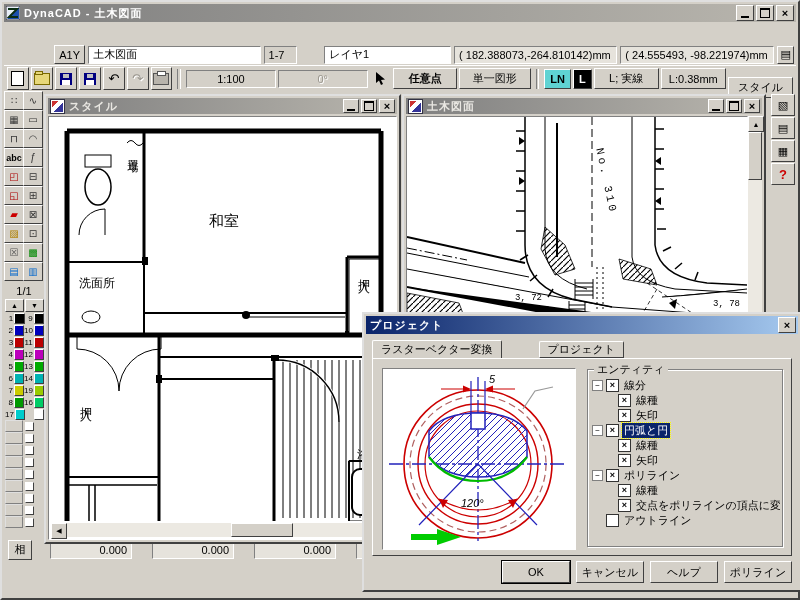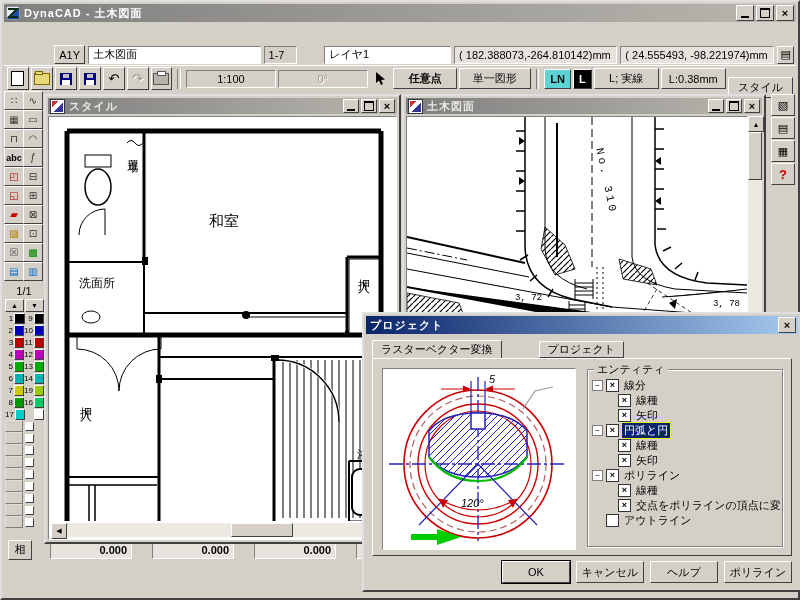--- a/index.html
+++ b/index.html
@@ -66,21 +66,21 @@
   .hscroll{position:absolute;left:2px;right:2px;bottom:2px;height:14px;background:#ece9e2;display:flex;}
   .vscroll{position:absolute;top:20px;bottom:2px;right:2px;width:14px;background:#ece9e2;}
   .scr-btn{width:14px;height:14px;font-size:7px;display:flex;align-items:center;justify-content:center;padding:0;}
   .thumb{position:absolute;background:#d4d0c8;border:1px solid;border-color:#ffffff #404040 #404040 #ffffff;}
   
   .rtoolbar{position:absolute;right:3px;top:92px;width:24px;display:flex;flex-direction:column;gap:1px;}
   .rtoolbar .btn{width:22px;height:20px;font-size:11px;}
   .help-q{color:#c00;font-weight:bold;font-size:13px;}
   
   .statusbar{position:absolute;left:2px;bottom:38px;height:21px;display:flex;align-items:center;gap:20px;}
-  .statusbar .field{width:72px;justify-content:flex-end;font-weight:bold;}
+  .statusbar .field{width:72px;justify-content:flex-end;}
   
   .dialog{position:absolute;left:360px;top:310px;width:436px;height:276px;background:#d4d0c8;
     border:2px solid;border-color:#dfdfdf #404040 #404040 #dfdfdf;z-index:50;}
   .dialog .titlebar{background:linear-gradient(to right,#0a246a,#a6caf0);height:18px;}
   .tabs{position:absolute;left:8px;top:26px;right:8px;height:19px;display:flex;align-items:center;gap:36px;}
   .tab{height:18px;padding:0 8px;display:flex;align-items:center;background:#d4d0c8;
     border:1px solid;border-color:#fff #404040 #d4d0c8 #fff;border-radius:2px 2px 0 0;margin-right:1px;}
   .tab.inactive{height:15px;border-color:#fff #404040 #404040 #fff;}
   .tabpage{position:absolute;left:8px;top:44px;right:8px;bottom:34px;
     border:1px solid;border-color:#ffffff #404040 #404040 #ffffff;background:#d4d0c8;}

